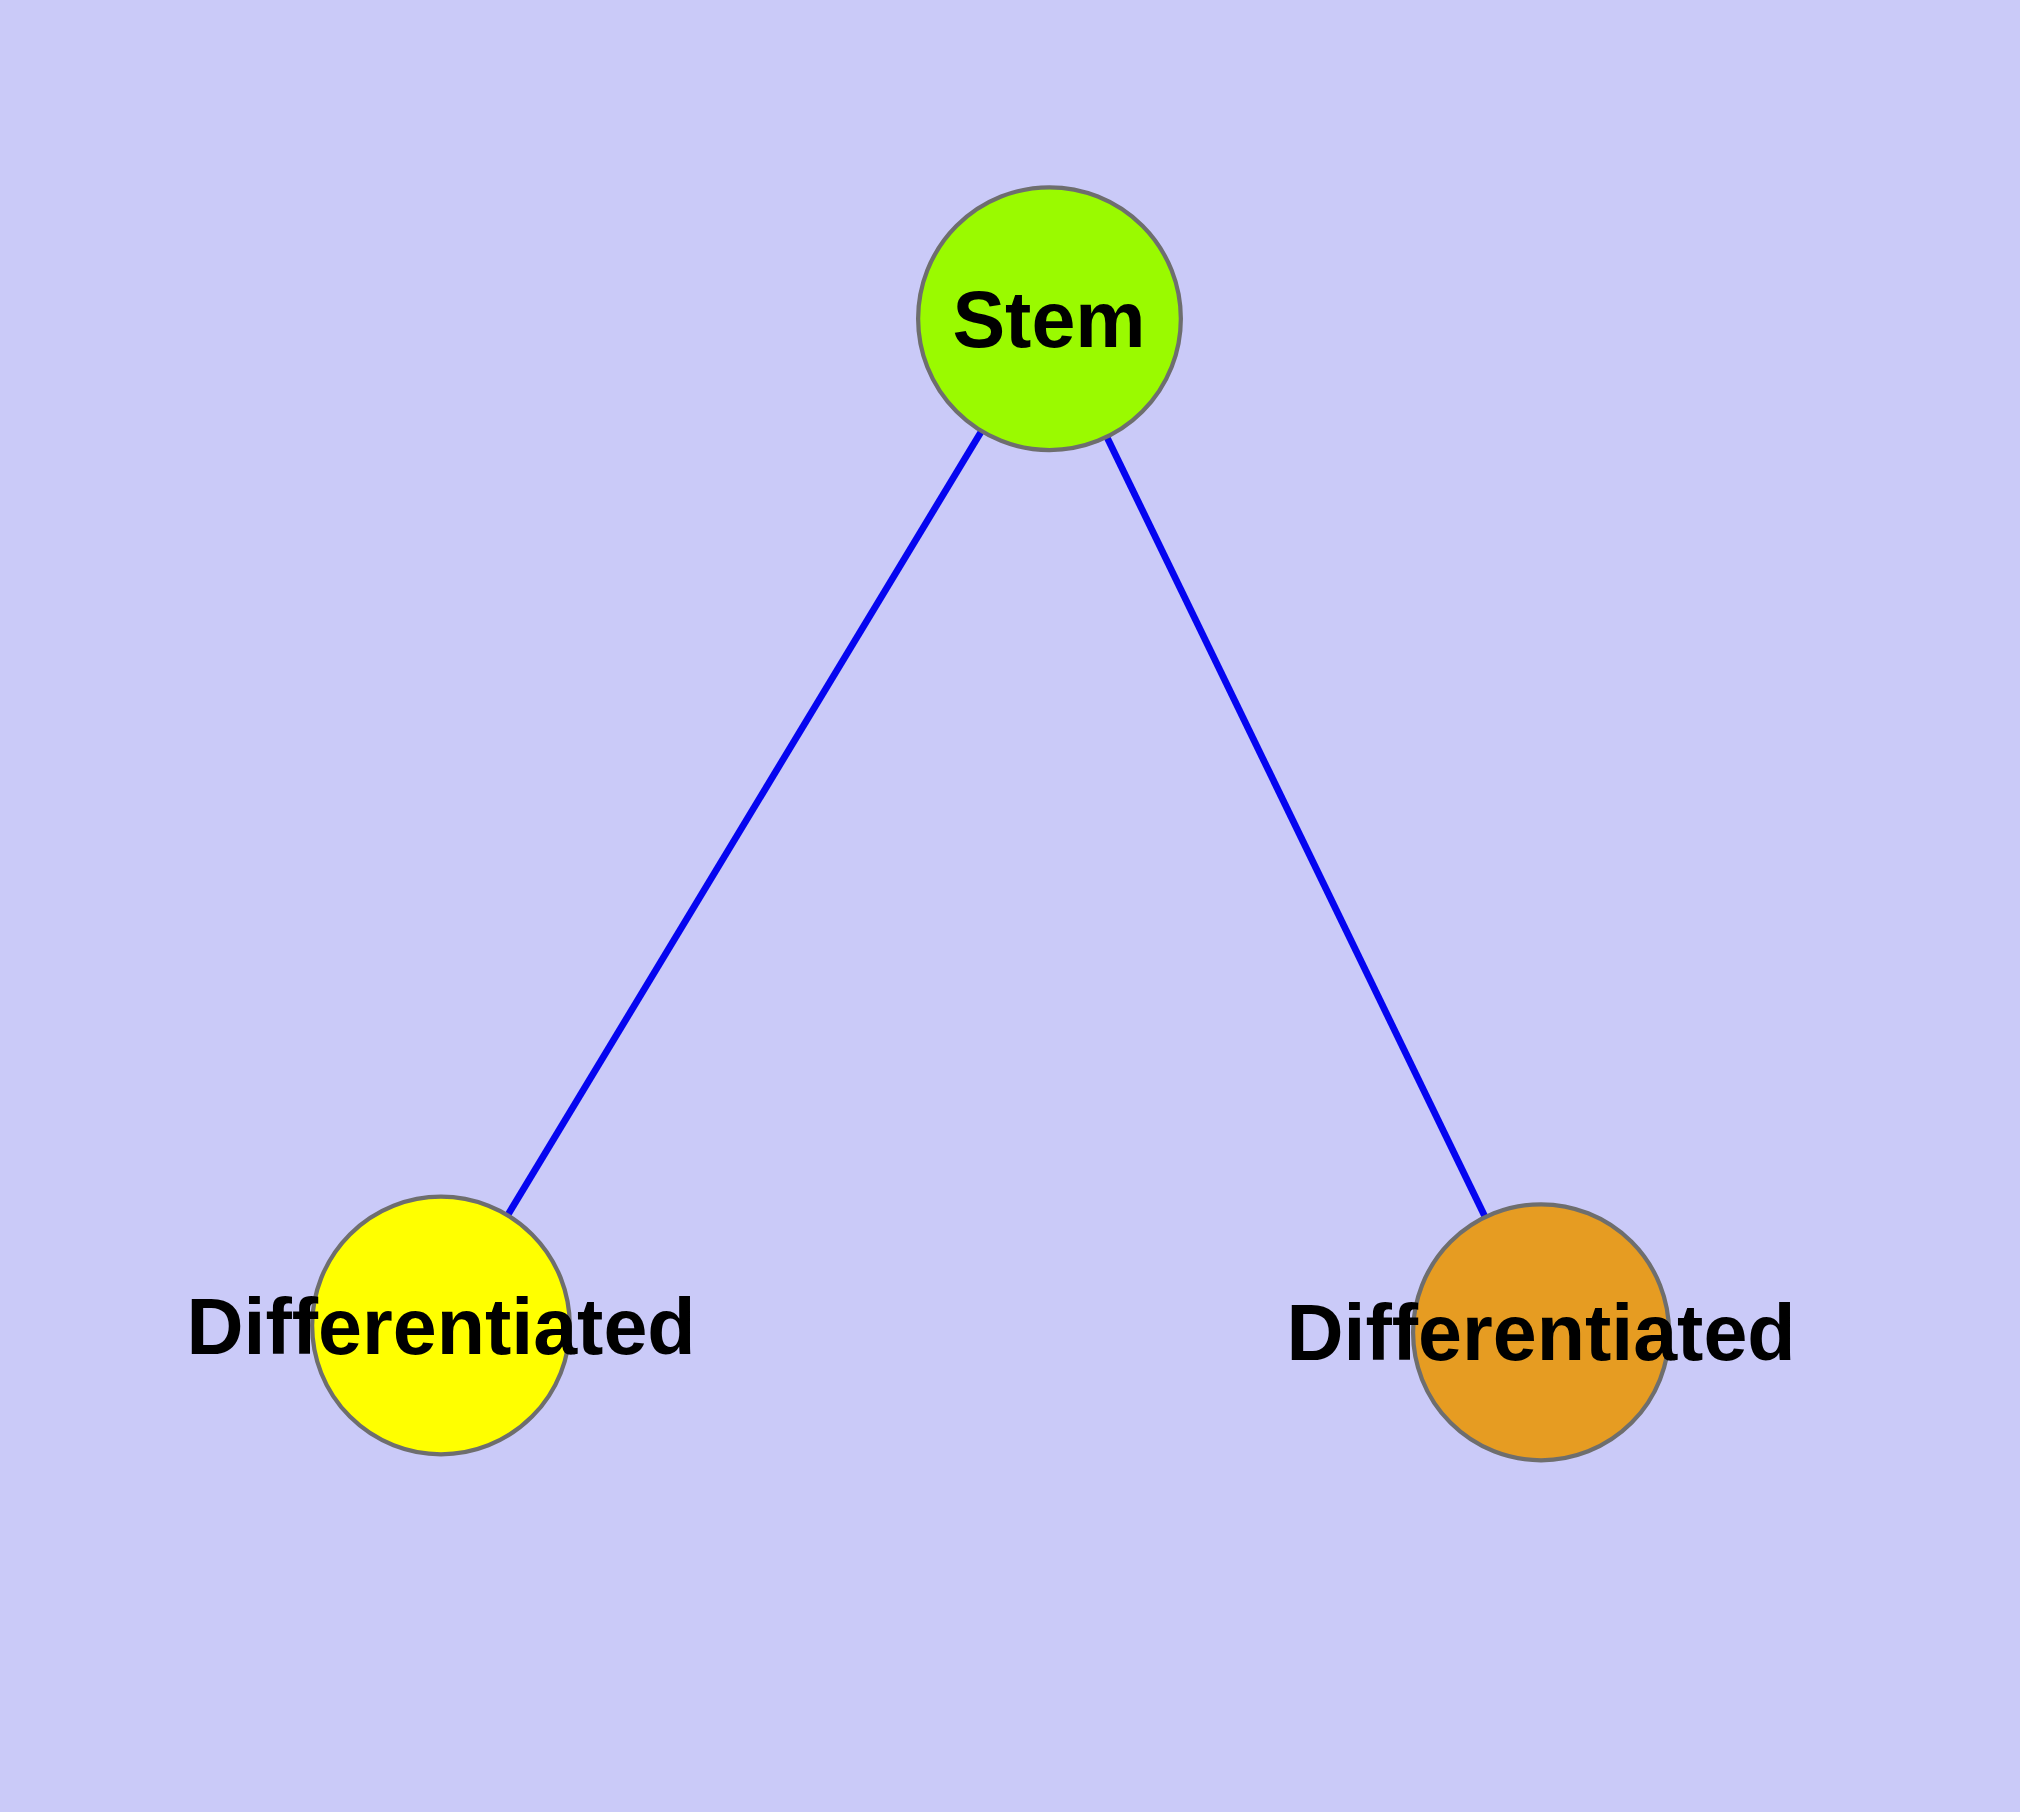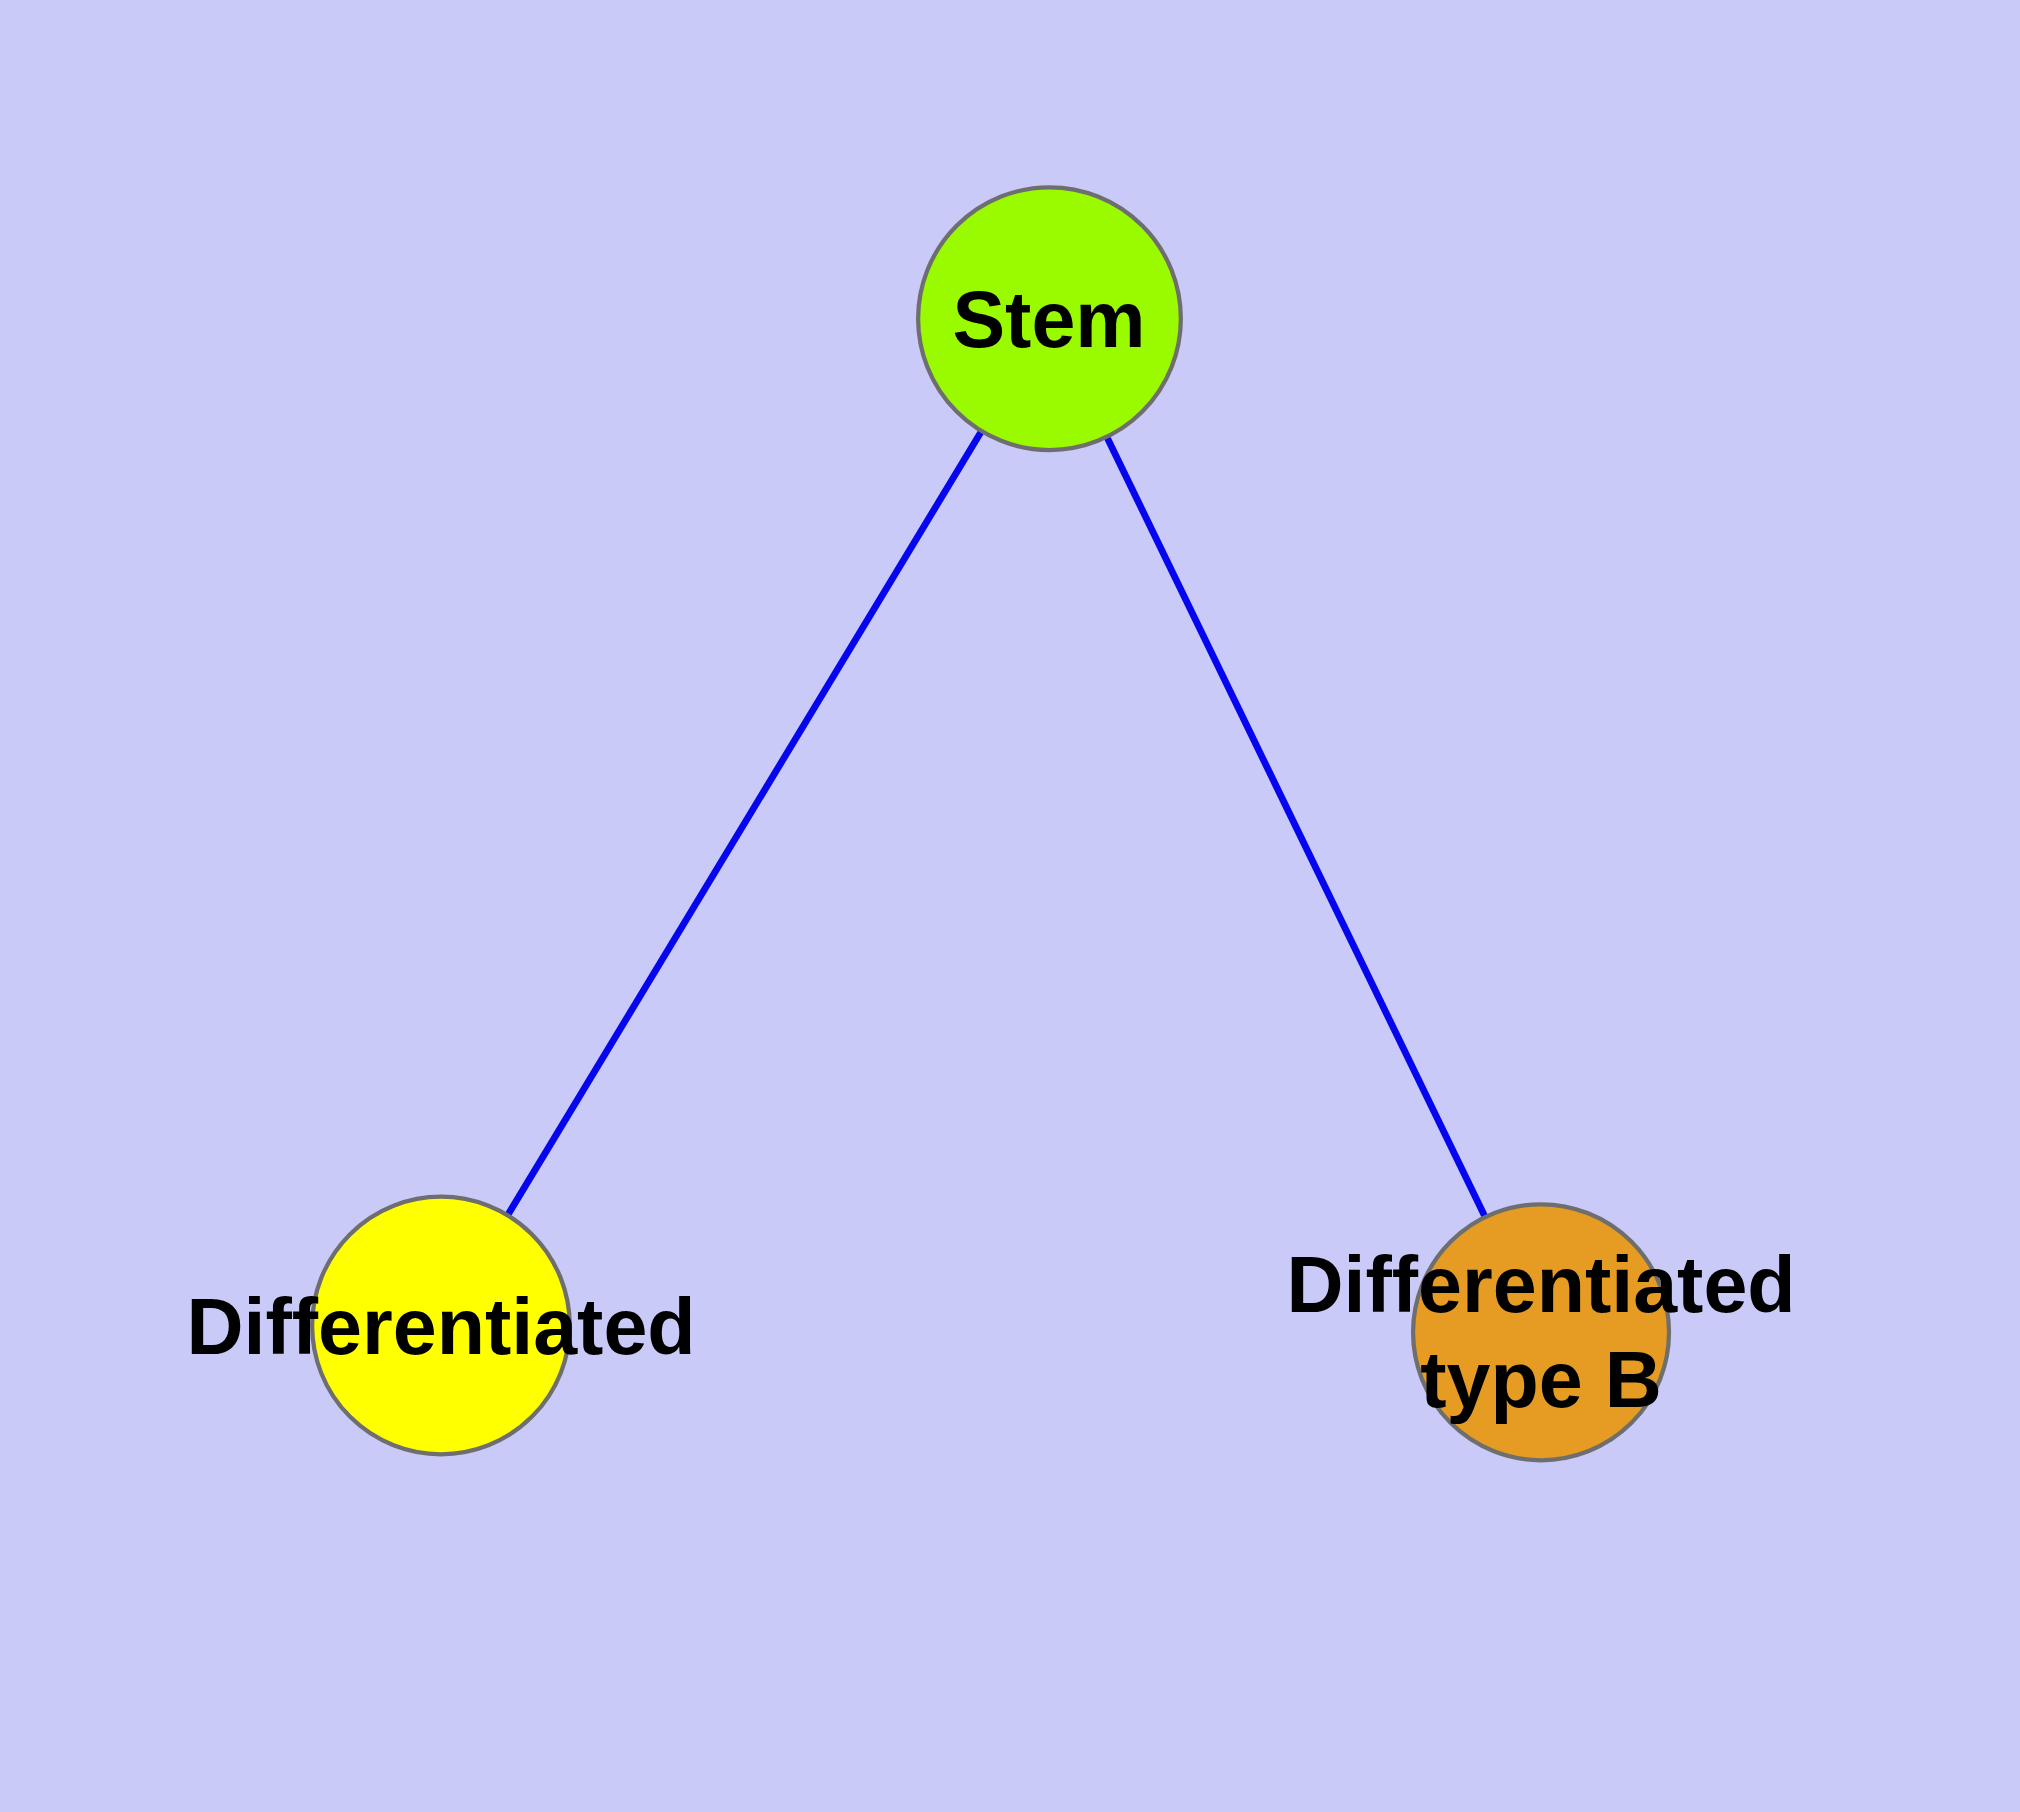--- a/index.html
+++ b/index.html
@@ -51,16 +51,15 @@
   <div class="node-label" style="left: 1049px; top: 319px; color: rgb(0, 0, 0);">
     <span class="label-line">Stem</span>
   </div>
 
   <div class="node-label" style="left: 441px; top: 1326px; color: rgb(0, 0, 0);">
     <span class="label-line">Differentiated</span>
   </div>
 
   <div class="node-label" style="left: 1541px; top: 1332px; color: rgb(0, 0, 0);">
     <span class="label-line">Differentiated</span>
-    <span class="label-line">type B</span>
   </div>
 </div>
 
 
 </body></html>

